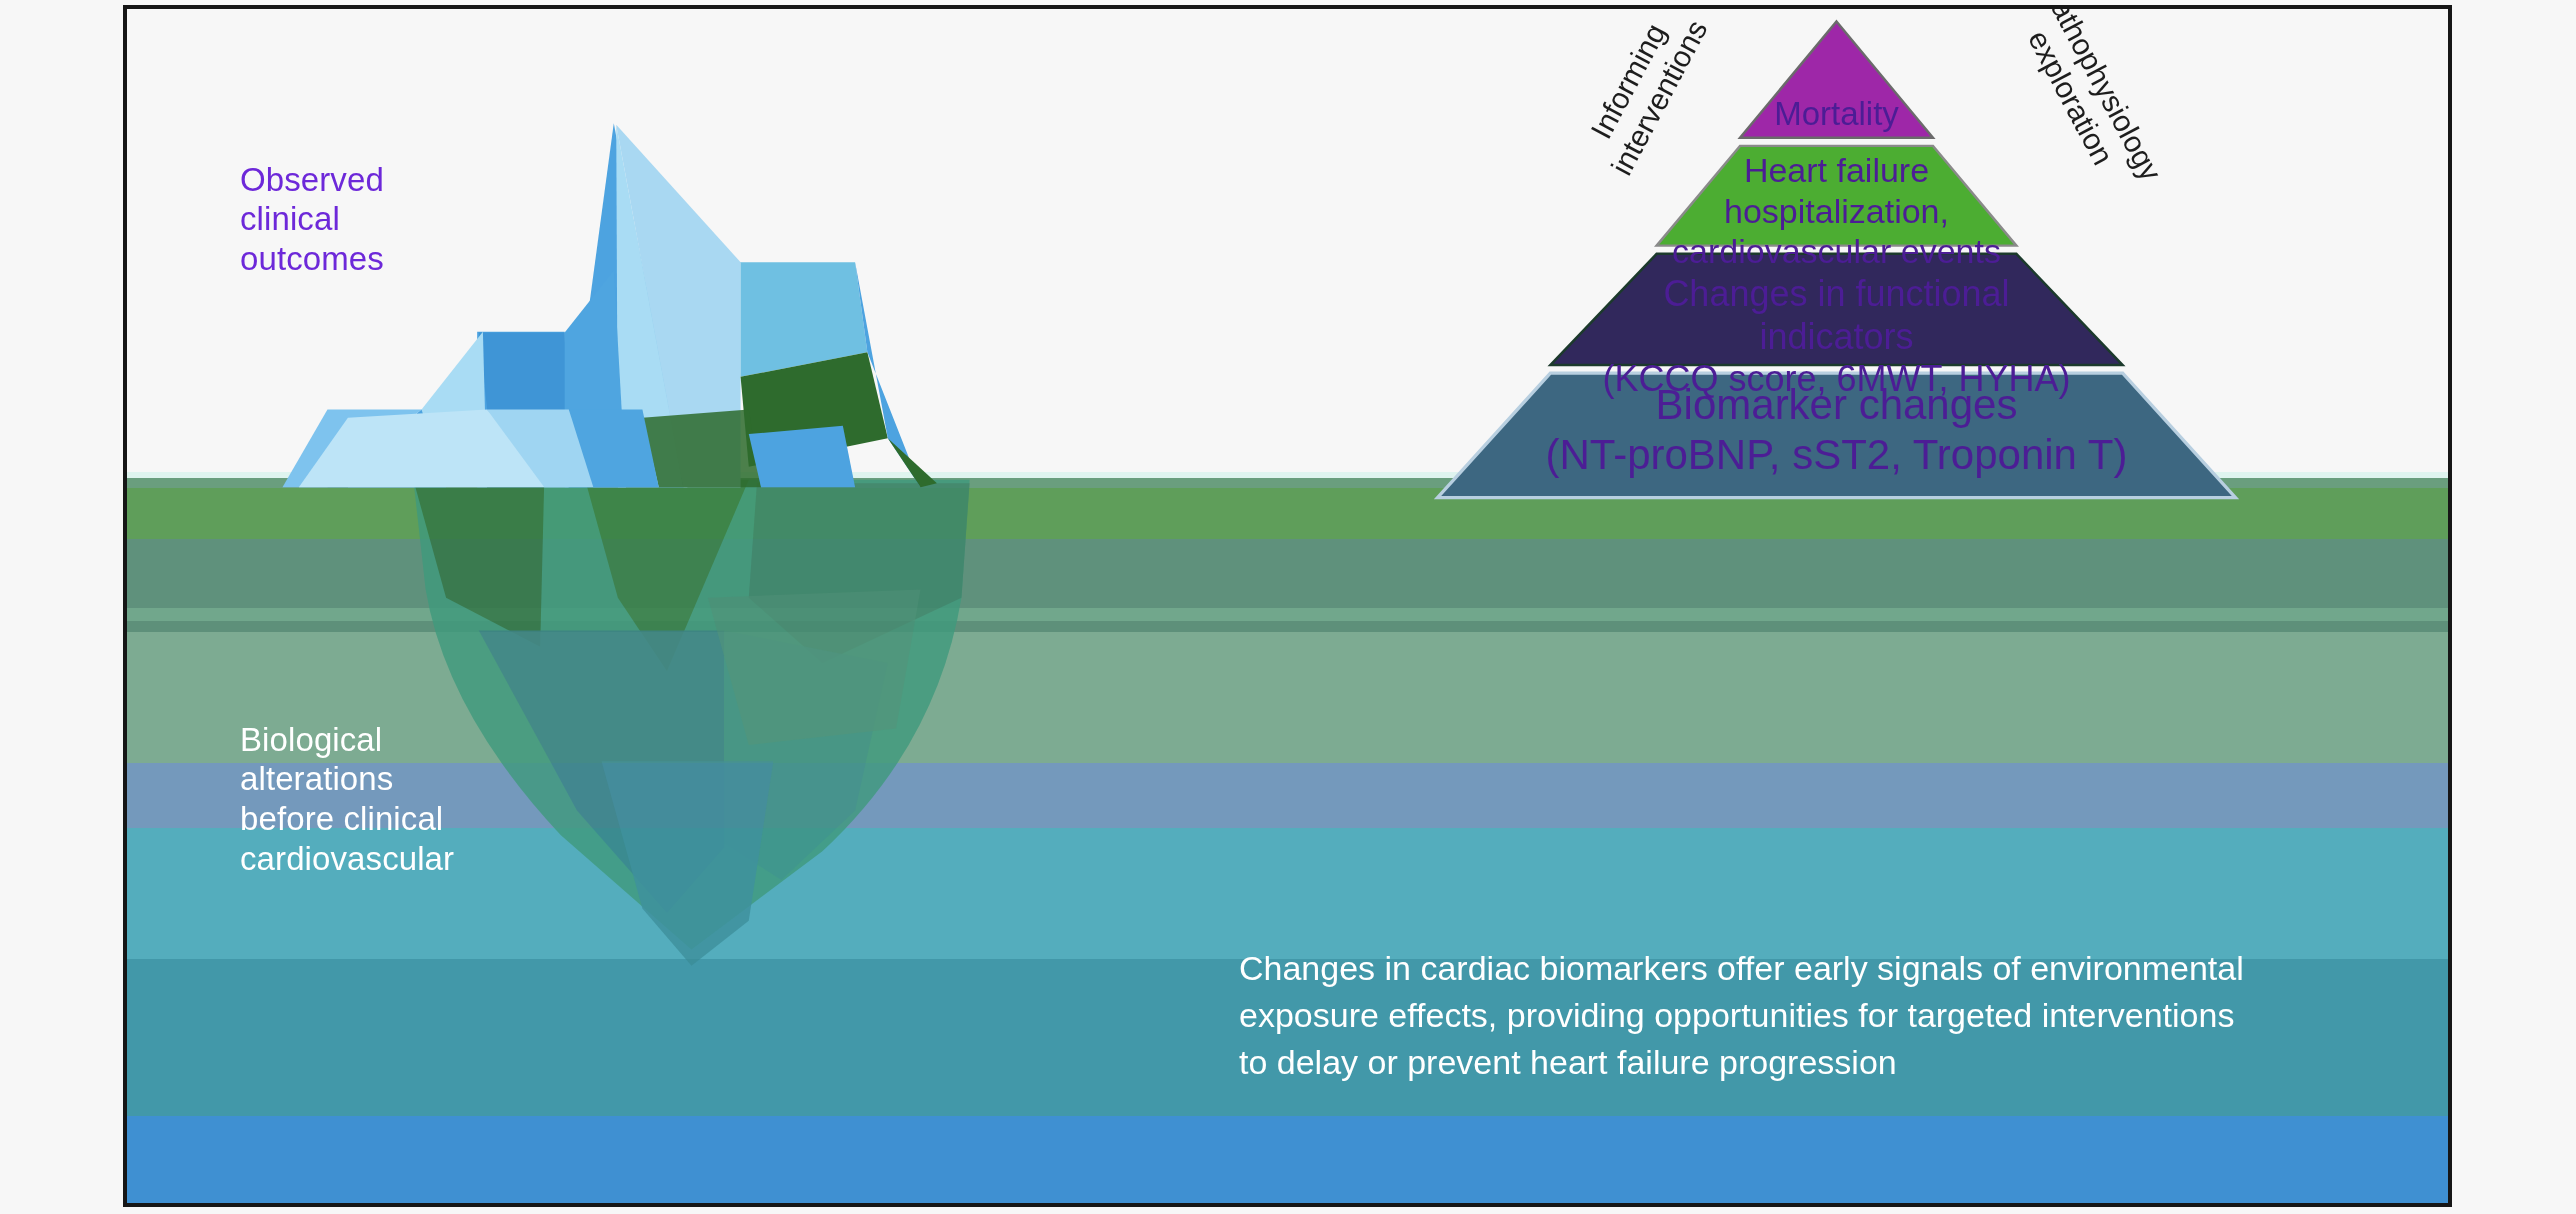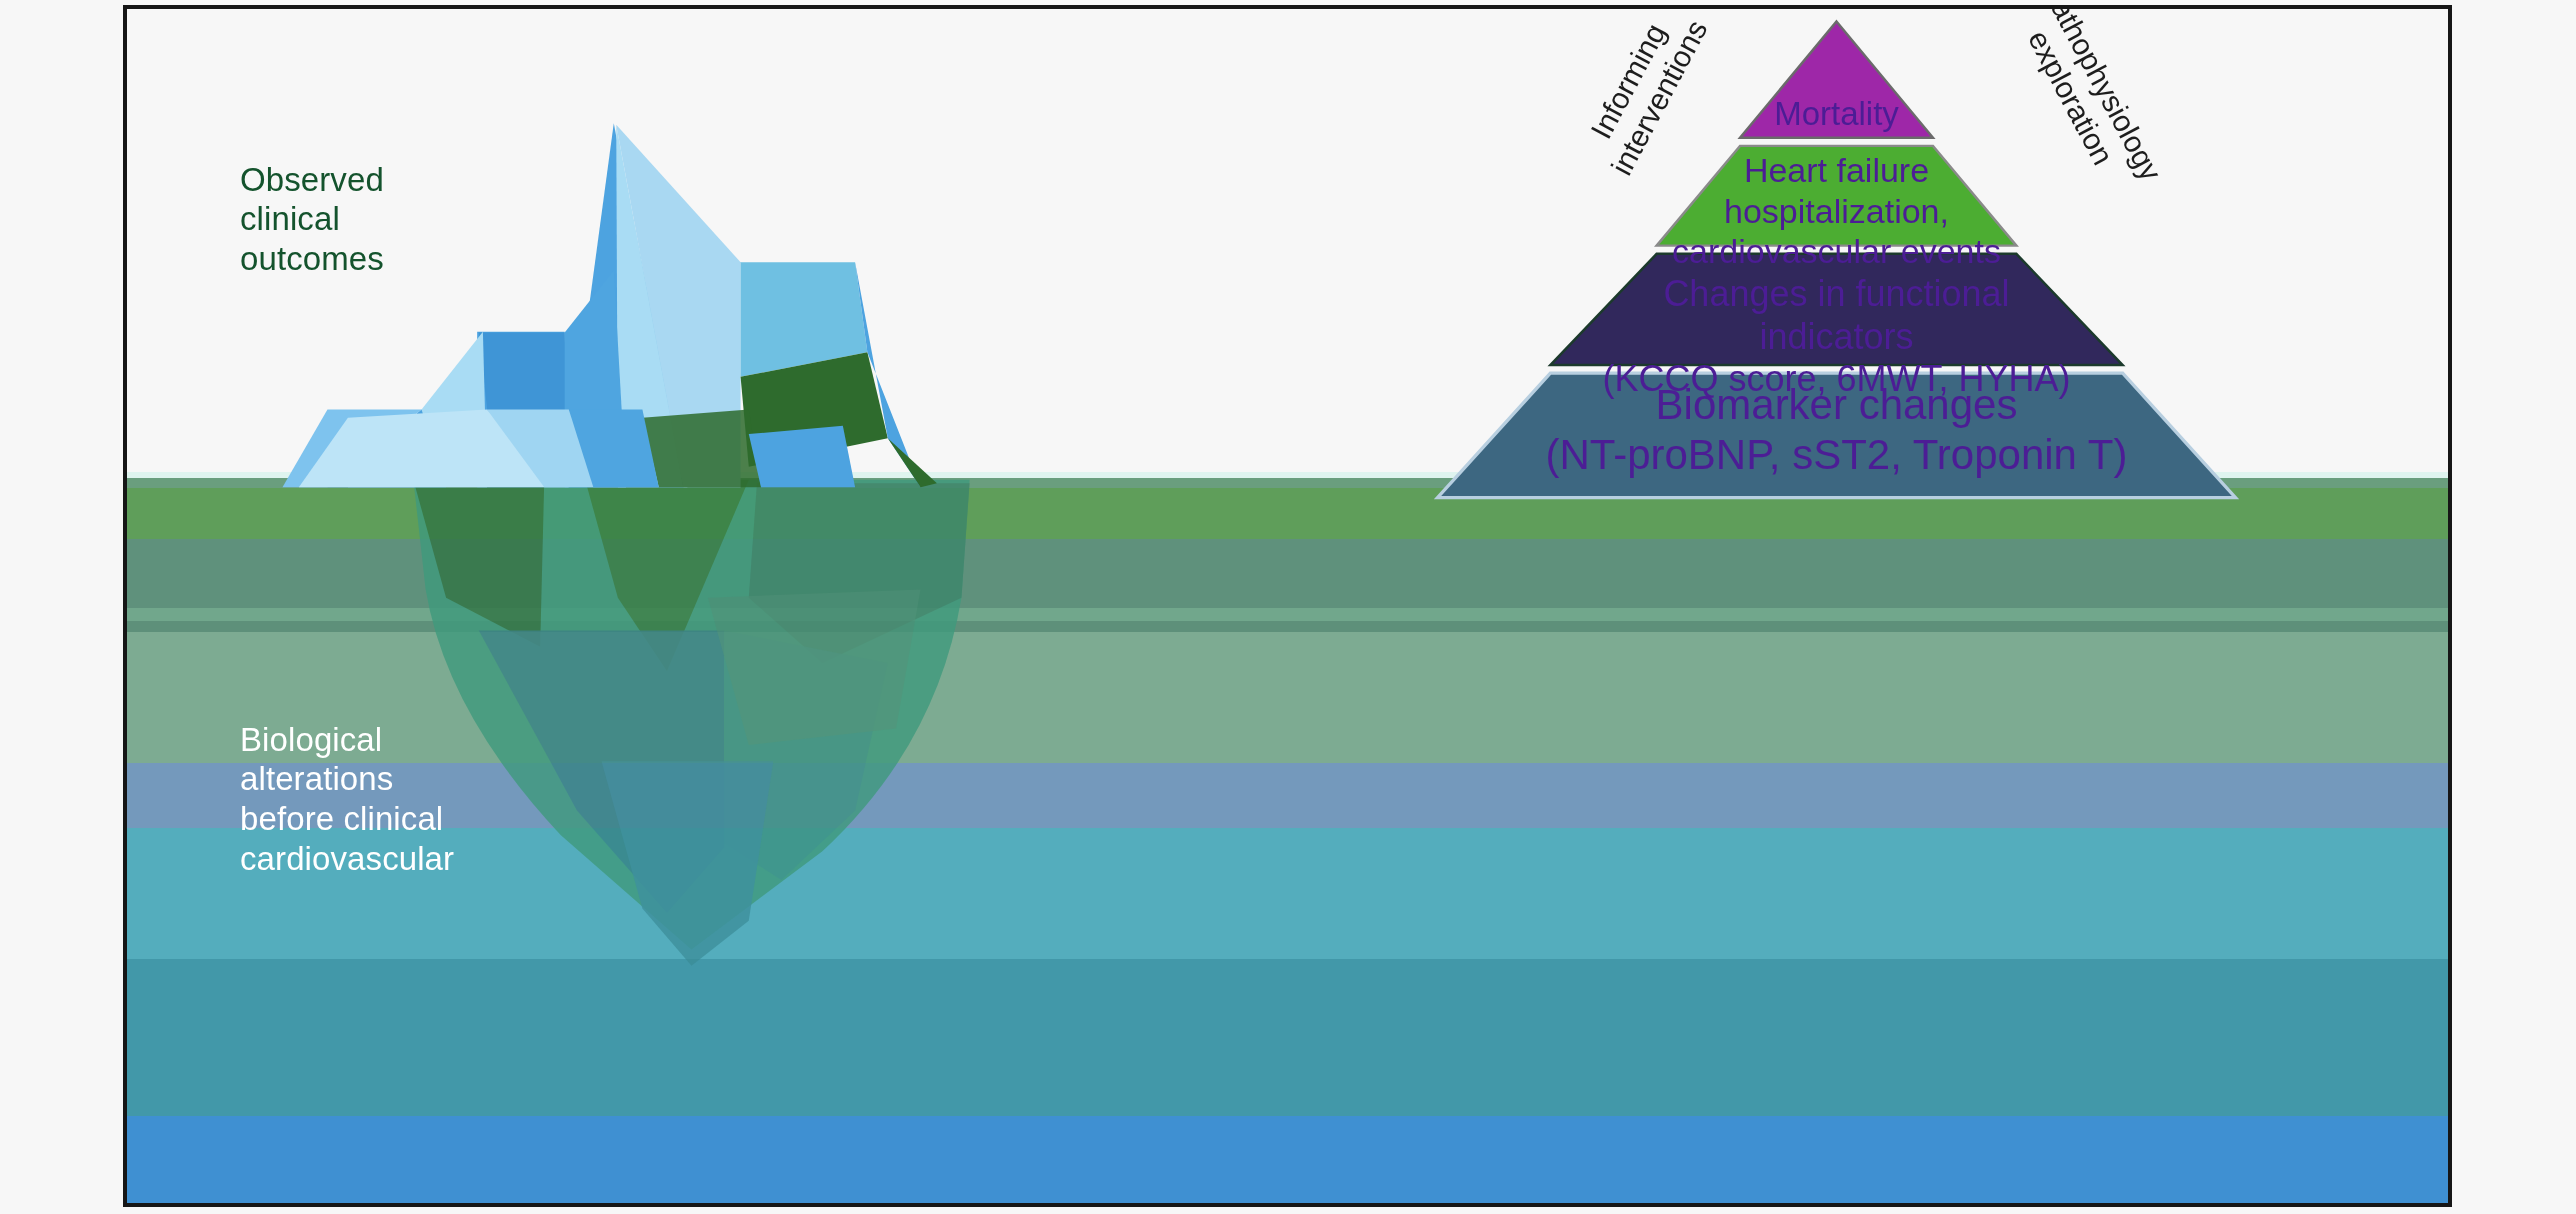--- a/index.html
+++ b/index.html
@@ -27,21 +27,21 @@
   .band{position:absolute;left:0;right:0;}
 
   
   .side-note{
     position:absolute;
     font-size:33px;
     line-height:1.20;
     letter-spacing:0.1px;
     white-space:pre-line;
   }
-  #note-top{ left:113px; top:151px; color:#14532d; }
+  #note-top{ left:113px; top:151px; color:#6d28d9; }
   #note-bottom{ left:113px; top:711px; color:#ffffff; }
 
   
   #iceberg{position:absolute;left:270px;top:16.4px;width:589px;height:949px;}
   #iceberg svg{display:block;width:100%;height:100%;overflow:visible;}
 
   
   #pyramid{position:absolute;left:1129px;top:6.5px;width:1161px;height:916px;}
   #pyramid svg{position:absolute;inset:0;width:100%;height:100%;overflow:visible;}
 
@@ -184,16 +184,19 @@
       <div id="t-hf" class="tier-text">Heart failure
 hospitalization,
 cardiovascular events</div>
       <div id="t-func" class="tier-text">Changes in functional
 indicators
 (KCCQ score, 6MWT, HYHA)</div>
       <div id="t-bio" class="tier-text">Biomarker changes
 (NT-proBNP, sST2, Troponin T)</div>
     </div>
 
+    <div id="caption">Changes in cardiac biomarkers offer early signals of environmental
+exposure effects, providing opportunities for targeted interventions
+to delay or prevent heart failure progression</div>
 
   </div>
 </div>
 
 
 </body></html>

